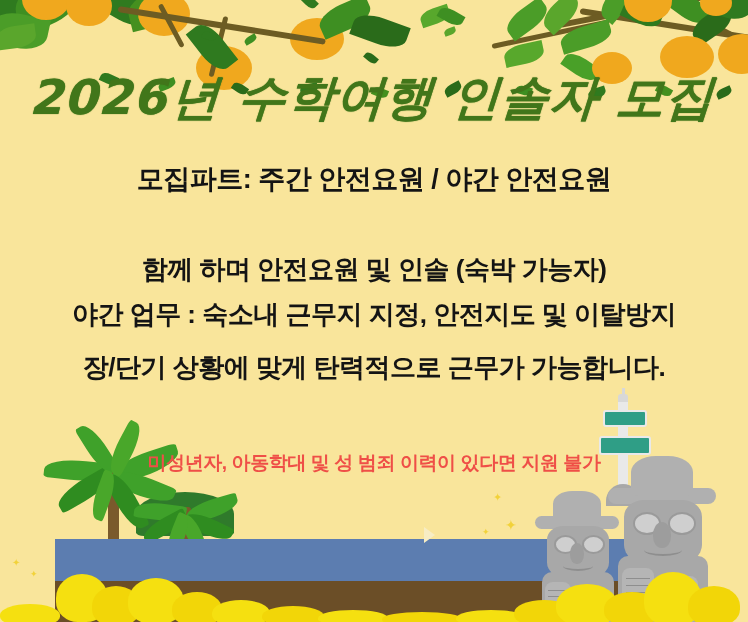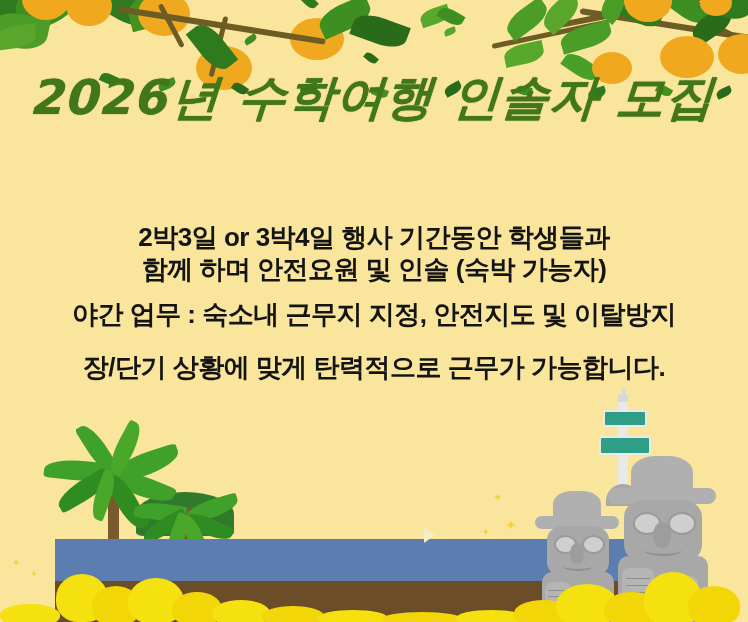--- a/index.html
+++ b/index.html
@@ -321,24 +321,26 @@
     <div class="canola" style="left:556px;top:28px;width:62px;height:42px;"></div>
     <div class="canola canola2" style="left:604px;top:36px;width:56px;height:34px;"></div>
     <div class="canola" style="left:644px;top:16px;width:58px;height:54px;"></div>
     <div class="canola canola2" style="left:688px;top:30px;width:52px;height:40px;"></div>
     <div class="canola" style="left:0px;top:48px;width:60px;height:22px;"></div>
   </div>
 
   <div id="text-layer">
     <div class="title">2026년 수학여행 인솔자 모집</div>
 
+    <div class="line l1">모집파트: 주간 안전요원 / 야간 안전요원</div>
 
     <div class="line l2">
-      <span>2박3일 or 3박4일 행사 기간동안 학생들과</span><br>
+      <br>
       <span>함께 하며 안전요원 및 인솔 (숙박 가능자)</span>
     </div>
 
     <div class="line l4">장/단기 상황에 맞게 탄력적으로 근무가 가능합니다.</div>
     <div class="line l3">야간 업무 : 숙소내 근무지 지정, 안전지도 및 이탈방지</div>
 
+    <div class="warn">미성년자, 아동학대 및 성 범죄 이력이 있다면 지원 불가</div>
   </div>
 
 </div>
 
 </body></html>

